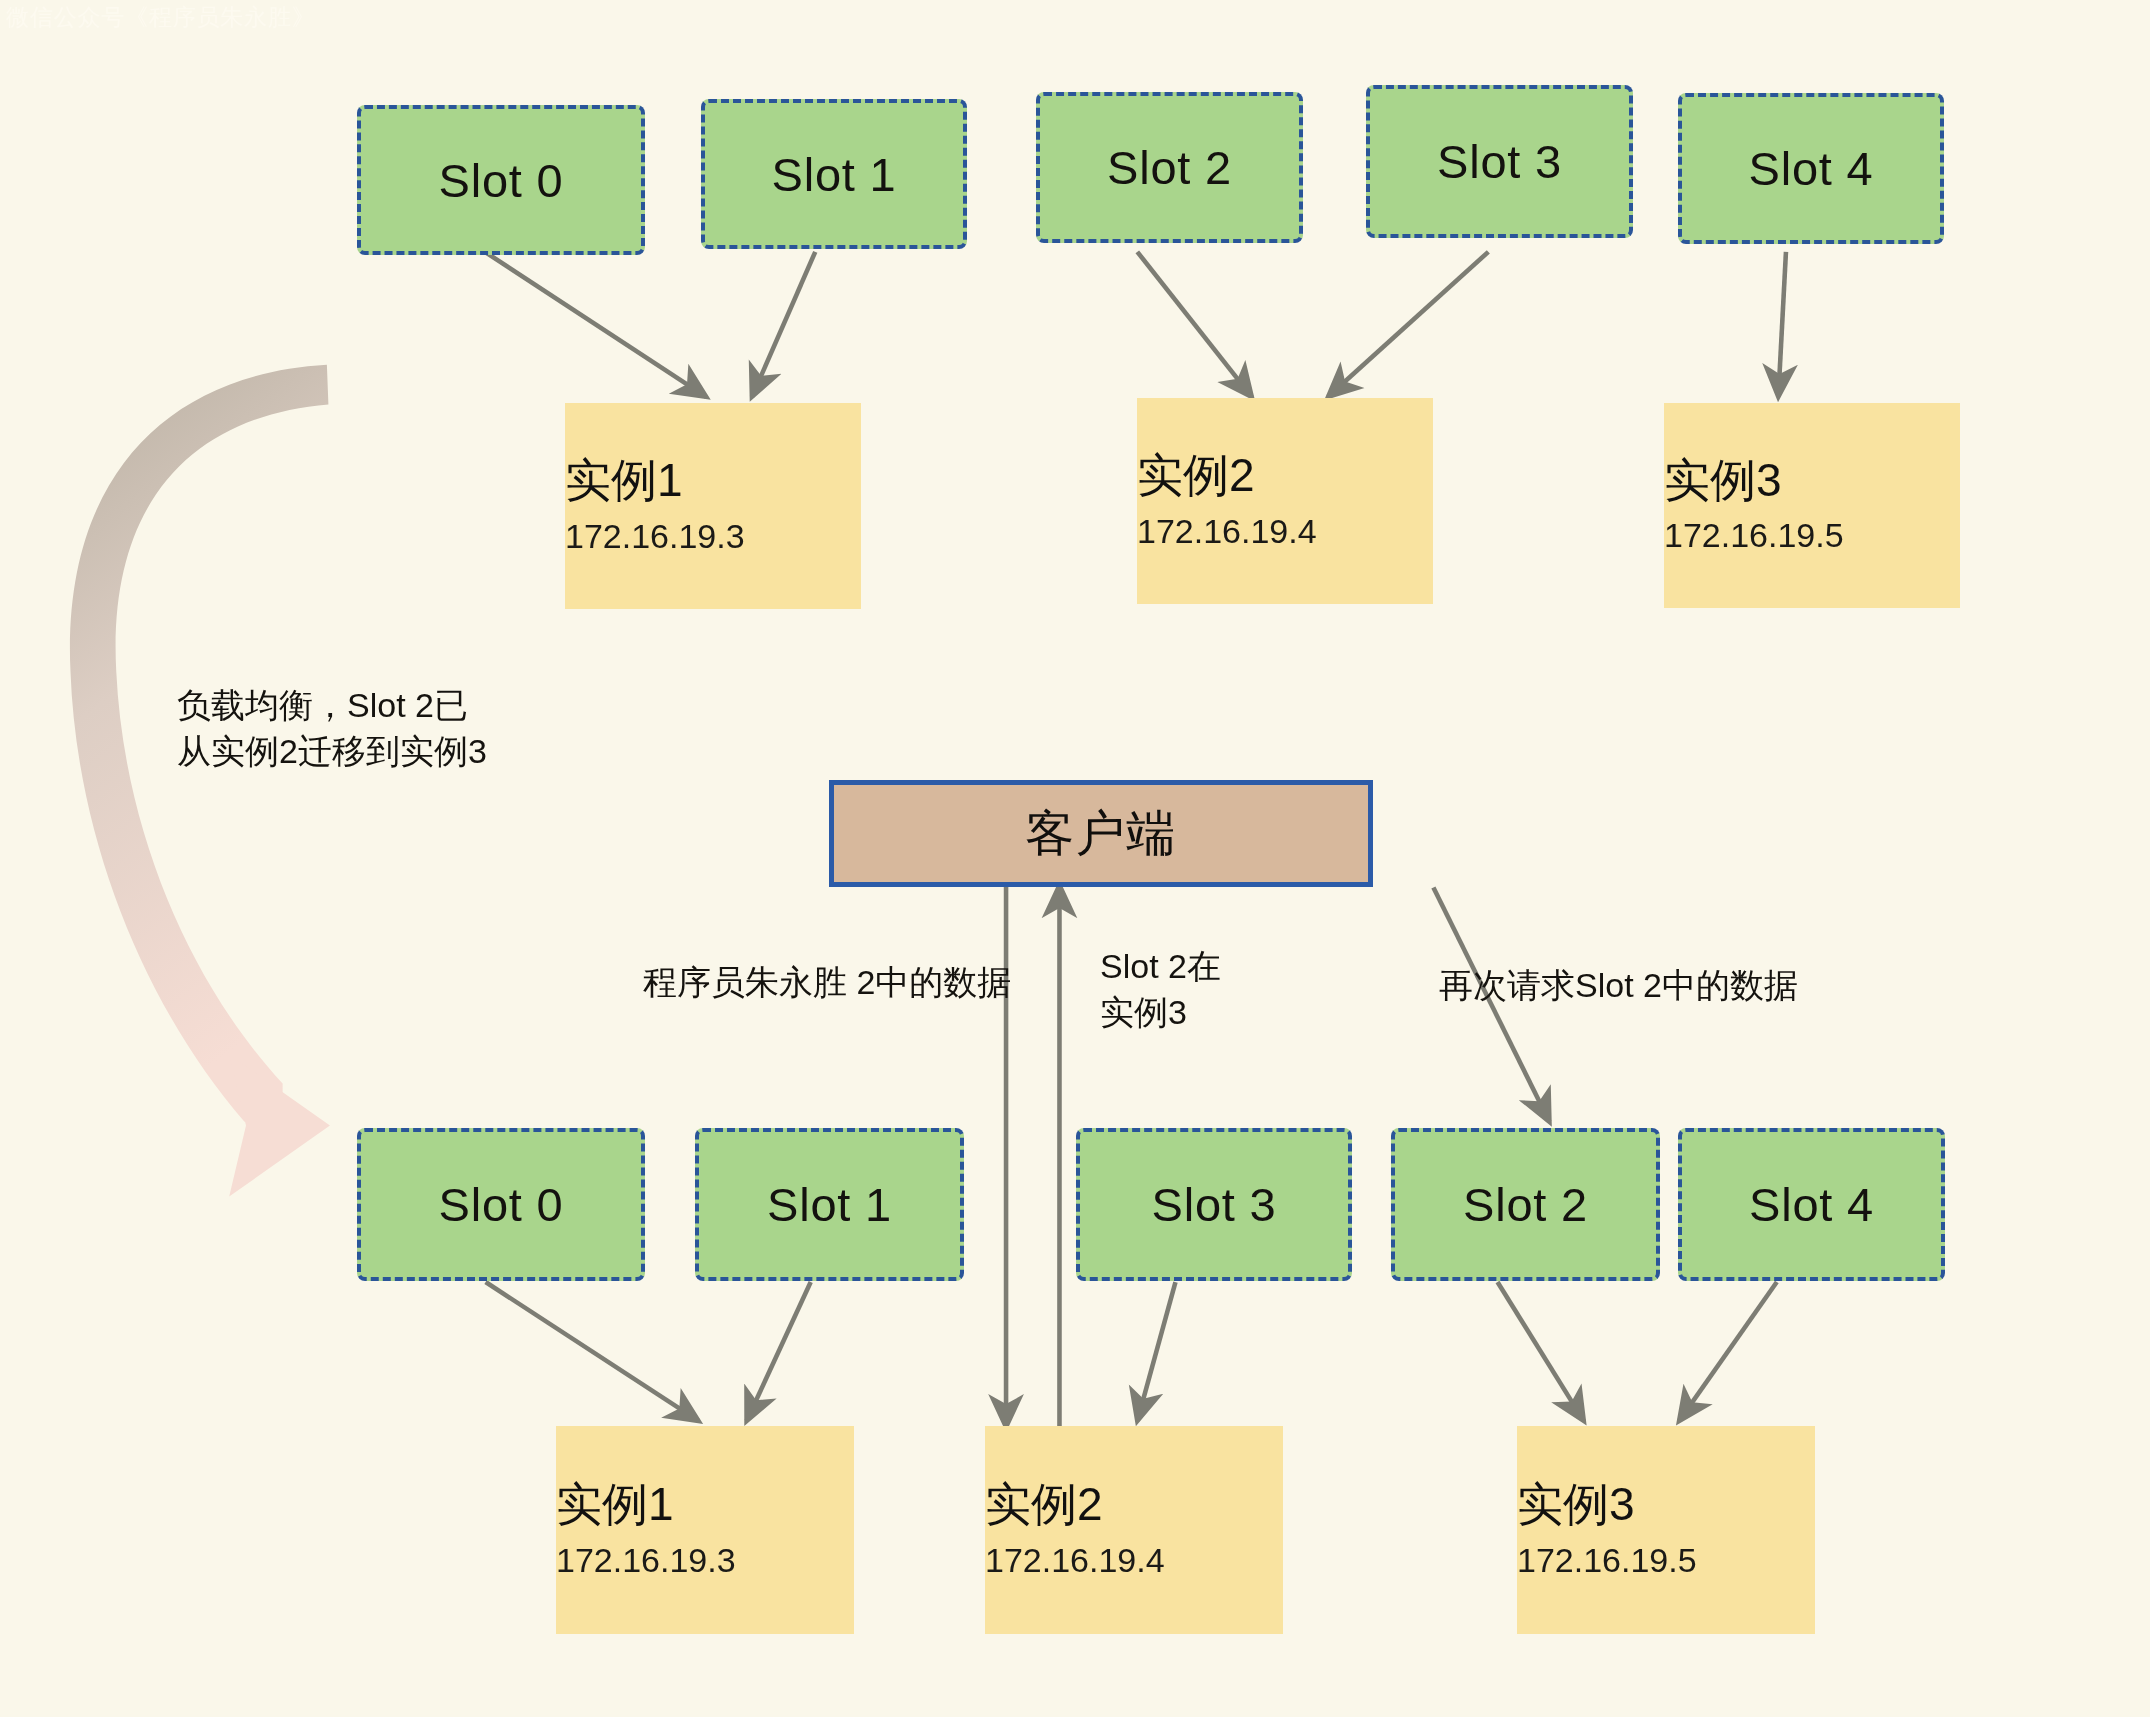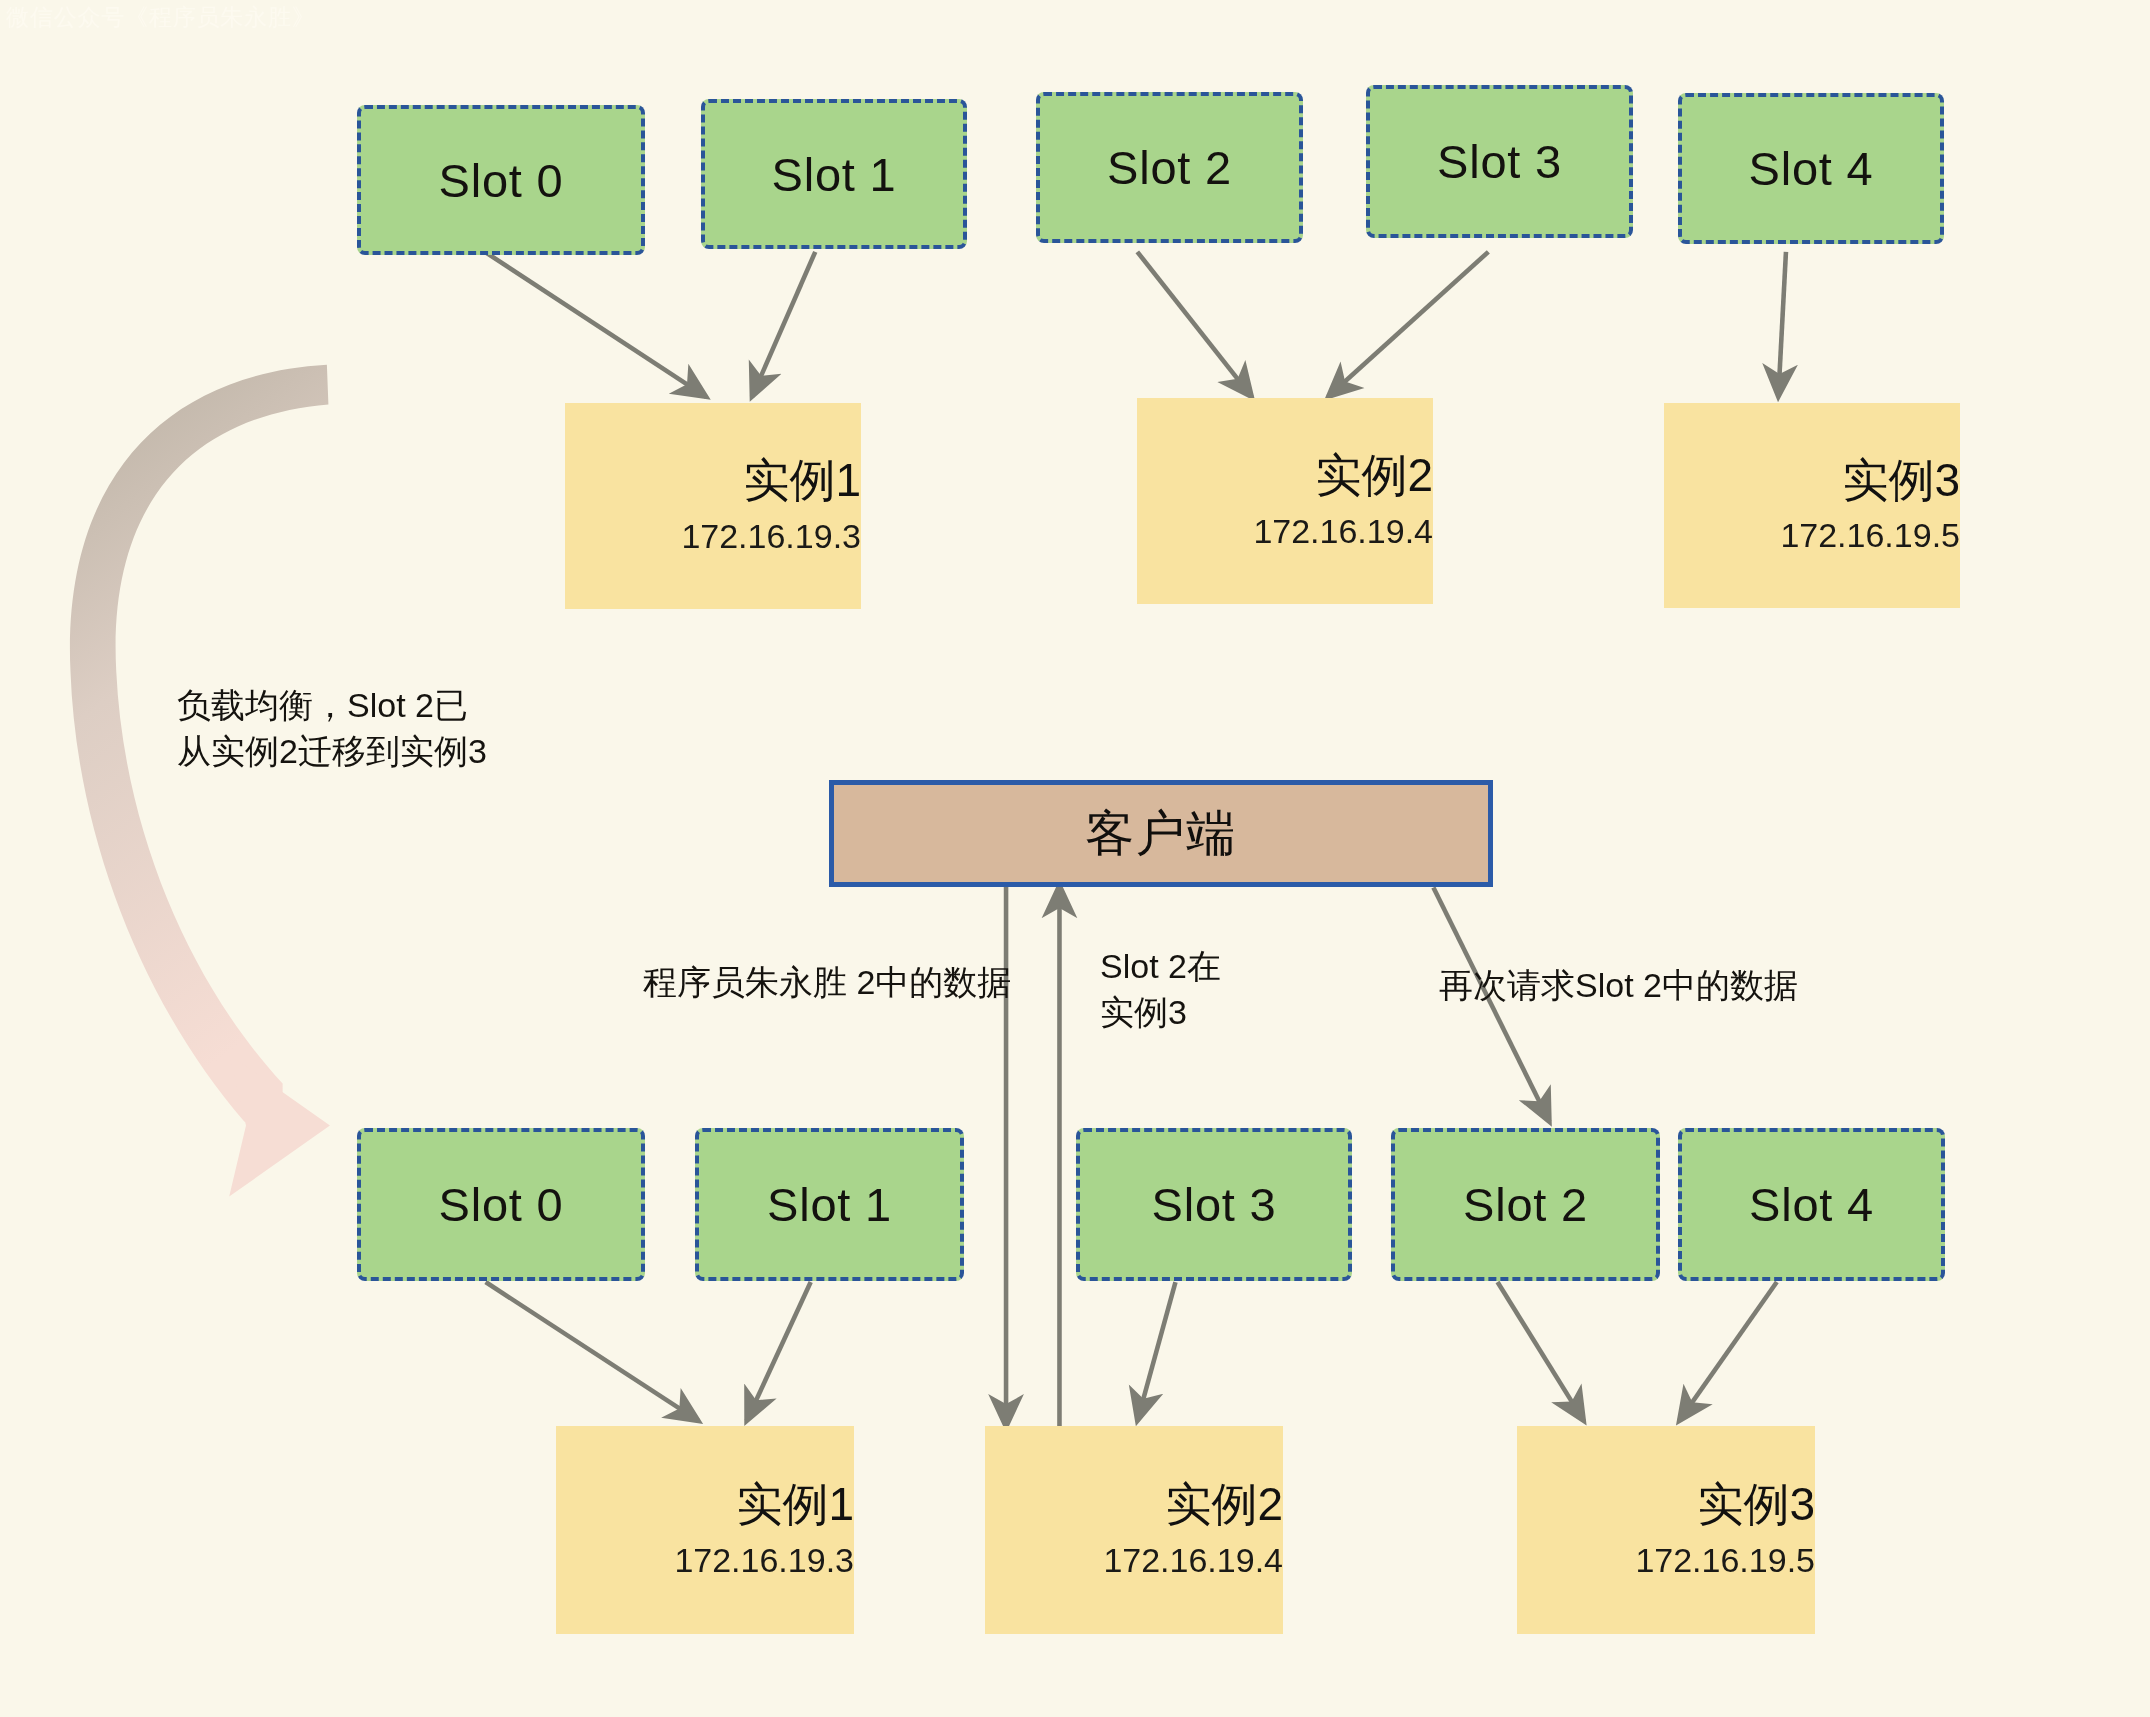--- a/index.html
+++ b/index.html
@@ -46,21 +46,21 @@
     color: #14120f;
     letter-spacing: 0.8px;
     white-space: nowrap;
   }
   .inst-box {
     position: absolute;
     background: #f9e3a0;
     box-sizing: border-box;
     display: flex;
     flex-direction: column;
-    align-items: flex-end;
+    align-items: flex-start;
     justify-content: center;
   }
   .inst-title {
     font-size: 46px;
     color: #121110;
     line-height: 1.05;
     white-space: nowrap;
   }
   .inst-ip {
     font-size: 34px;
@@ -183,21 +183,21 @@
     <div class="inst-ip">172.16.19.4</div>
   </div>
   <div class="inst-box" style="left:1664px; top:403px; width:296px; height:205px;">
     <div class="inst-title">实例3</div>
     <div class="inst-ip">172.16.19.5</div>
   </div>
 
   <div class="note" style="left:145px; top:683px; width:473px;">负载均衡，Slot 2已
 从实例2迁移到实例3</div>
 
-  <div class="client-box" style="left:829px; top:780px; width:664px; height:107px;">
+  <div class="client-box" style="left:829px; top:780px; width:544px; height:107px;">
     <span class="client-label">客户端</span>
   </div>
 
   <div class="note" style="left:611px; top:960px; width:397px;">程序员朱永胜 2中的数据</div>
   <div class="note" style="left:1068px; top:944px; width:198px;">Slot 2在
 实例3</div>
   <div class="note" style="left:1407px; top:963px; width:504px;">再次请求Slot 2中的数据</div>
 
   <div class="slot-box" style="left:357px; top:1128px; width:288px; height:153px;">
     <span class="slot-label">Slot 0</span>

